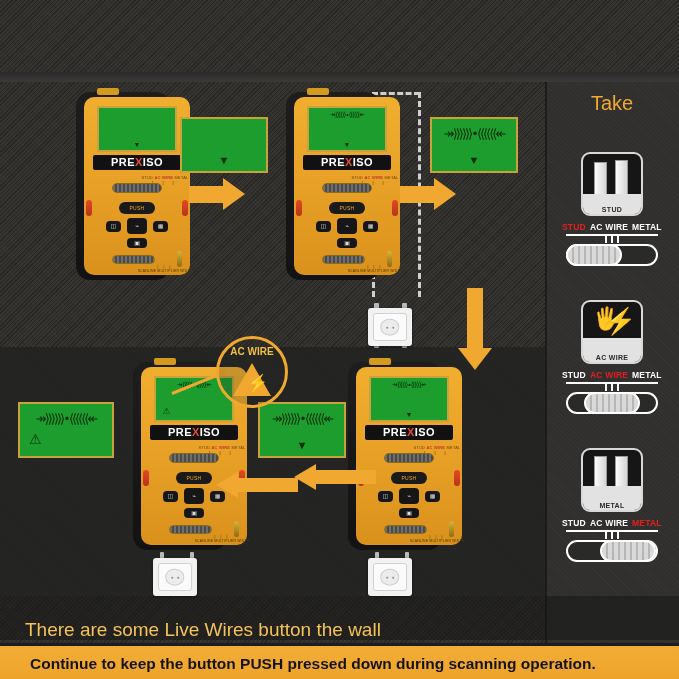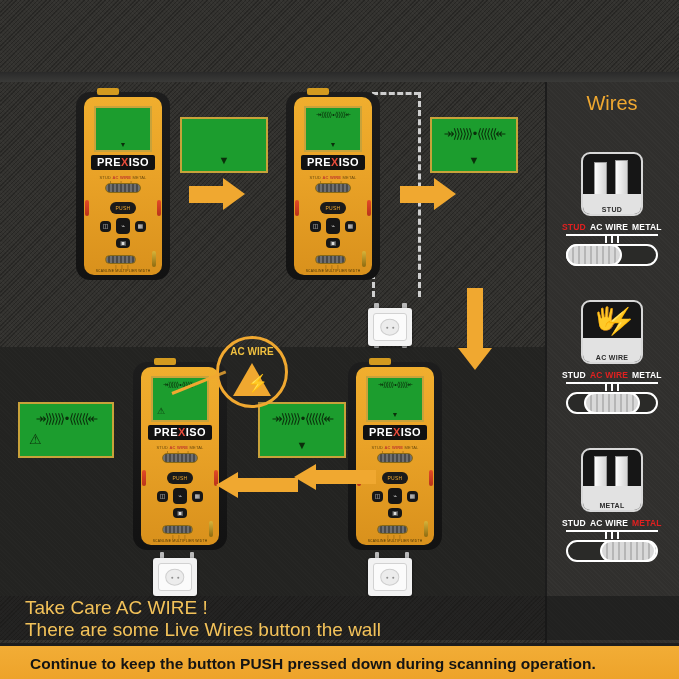--- a/index.html
+++ b/index.html
@@ -59,21 +59,21 @@
      border:2px solid #fff;background:#2a2a28;box-sizing:border-box;}
   .sknob{position:absolute;top:22px;width:56px;height:22px;border-radius:11px;
      border:2px solid #fff;box-sizing:border-box;
      background:repeating-linear-gradient(90deg,#d9d9d9 0 4px,#b6b6b6 4px 6px);}
   
   .device{position:absolute;}
   .dev-body{position:absolute;left:0;top:0;width:100%;height:100%;
      background:linear-gradient(180deg,#1d1d1d,#121212);border-radius:14px;}
   .dev-front{position:absolute;left:8%;top:2.5%;width:84%;height:95%;
      background:linear-gradient(180deg,#f0ae2e 0%,#e9a227 45%,#d9911c 100%);
-     border-radius:10px;}
+     border-radius:10px;padding-left:28px;}
   .screen{position:absolute;left:13%;top:5%;width:74%;height:26%;
      background:#1c9d2e;border:2px solid #c8a23a;box-sizing:border-box;overflow:hidden;}
   .screen .wave{position:absolute;top:8%;left:3%;width:94%;text-align:center;
      font-size:7px;color:#0a2d0a;letter-spacing:-1px;white-space:nowrap;line-height:8px;}
   .screen .tri{position:absolute;bottom:4%;left:0;width:100%;text-align:center;
      font-size:7px;color:#0b2f0b;line-height:7px;}
   .screen .warnicon{position:absolute;left:8%;bottom:10%;font-size:9px;color:#0b2f0b;line-height:9px;}
   .brandbar{position:absolute;left:9%;top:32.5%;width:82%;height:8.5%;
      background:#111;border-radius:2px;}
   .brandbar span{position:absolute;left:0;top:50%;transform:translateY(-50%);
@@ -415,21 +415,21 @@
   <div class="tail" style="left:172px;top:392px;width:58px;transform:rotate(-22deg);"></div>
   <div class="callout" style="left:216px;top:336px;">
     <div class="ctext">AC WIRE</div>
     <div class="bolt-tri">
       <div class="zz">⚡</div>
     </div>
   </div>
 
   <div class="rpanel"></div>
   <div class="rtitle">
-    <div>Wires</div>
+    <div>Take</div>
   </div>
 
   <div class="modeblock" style="top:152px;">
     <div class="modeicon">
       <div class="plank" style="left:11px;top:8px;width:13px;height:34px;"></div>
       <div class="plank" style="left:32px;top:6px;width:13px;height:38px;"></div>
       <div class="ground"></div>
       <div class="label">STUD</div>
     </div>
     <div class="slider">
@@ -479,20 +479,19 @@
       <div class="sline"></div>
       <div class="stick" style="left:45px;"></div>
       <div class="stick" style="left:51px;"></div>
       <div class="stick" style="left:57px;"></div>
       <div class="strack"></div>
       <div class="sknob" style="left:40px;"></div>
     </div>
   </div>
 
   <div class="warnzone"></div>
-  <div class="warn1">Take Care AC WIRE !</div>
   <div class="warn2">There are some Live Wires button the wall</div>
 
   <div class="footer">
     <span>Continue to keep the button PUSH pressed down during scanning operation.</span>
   </div>
 
 </div>
 
 </body></html>

